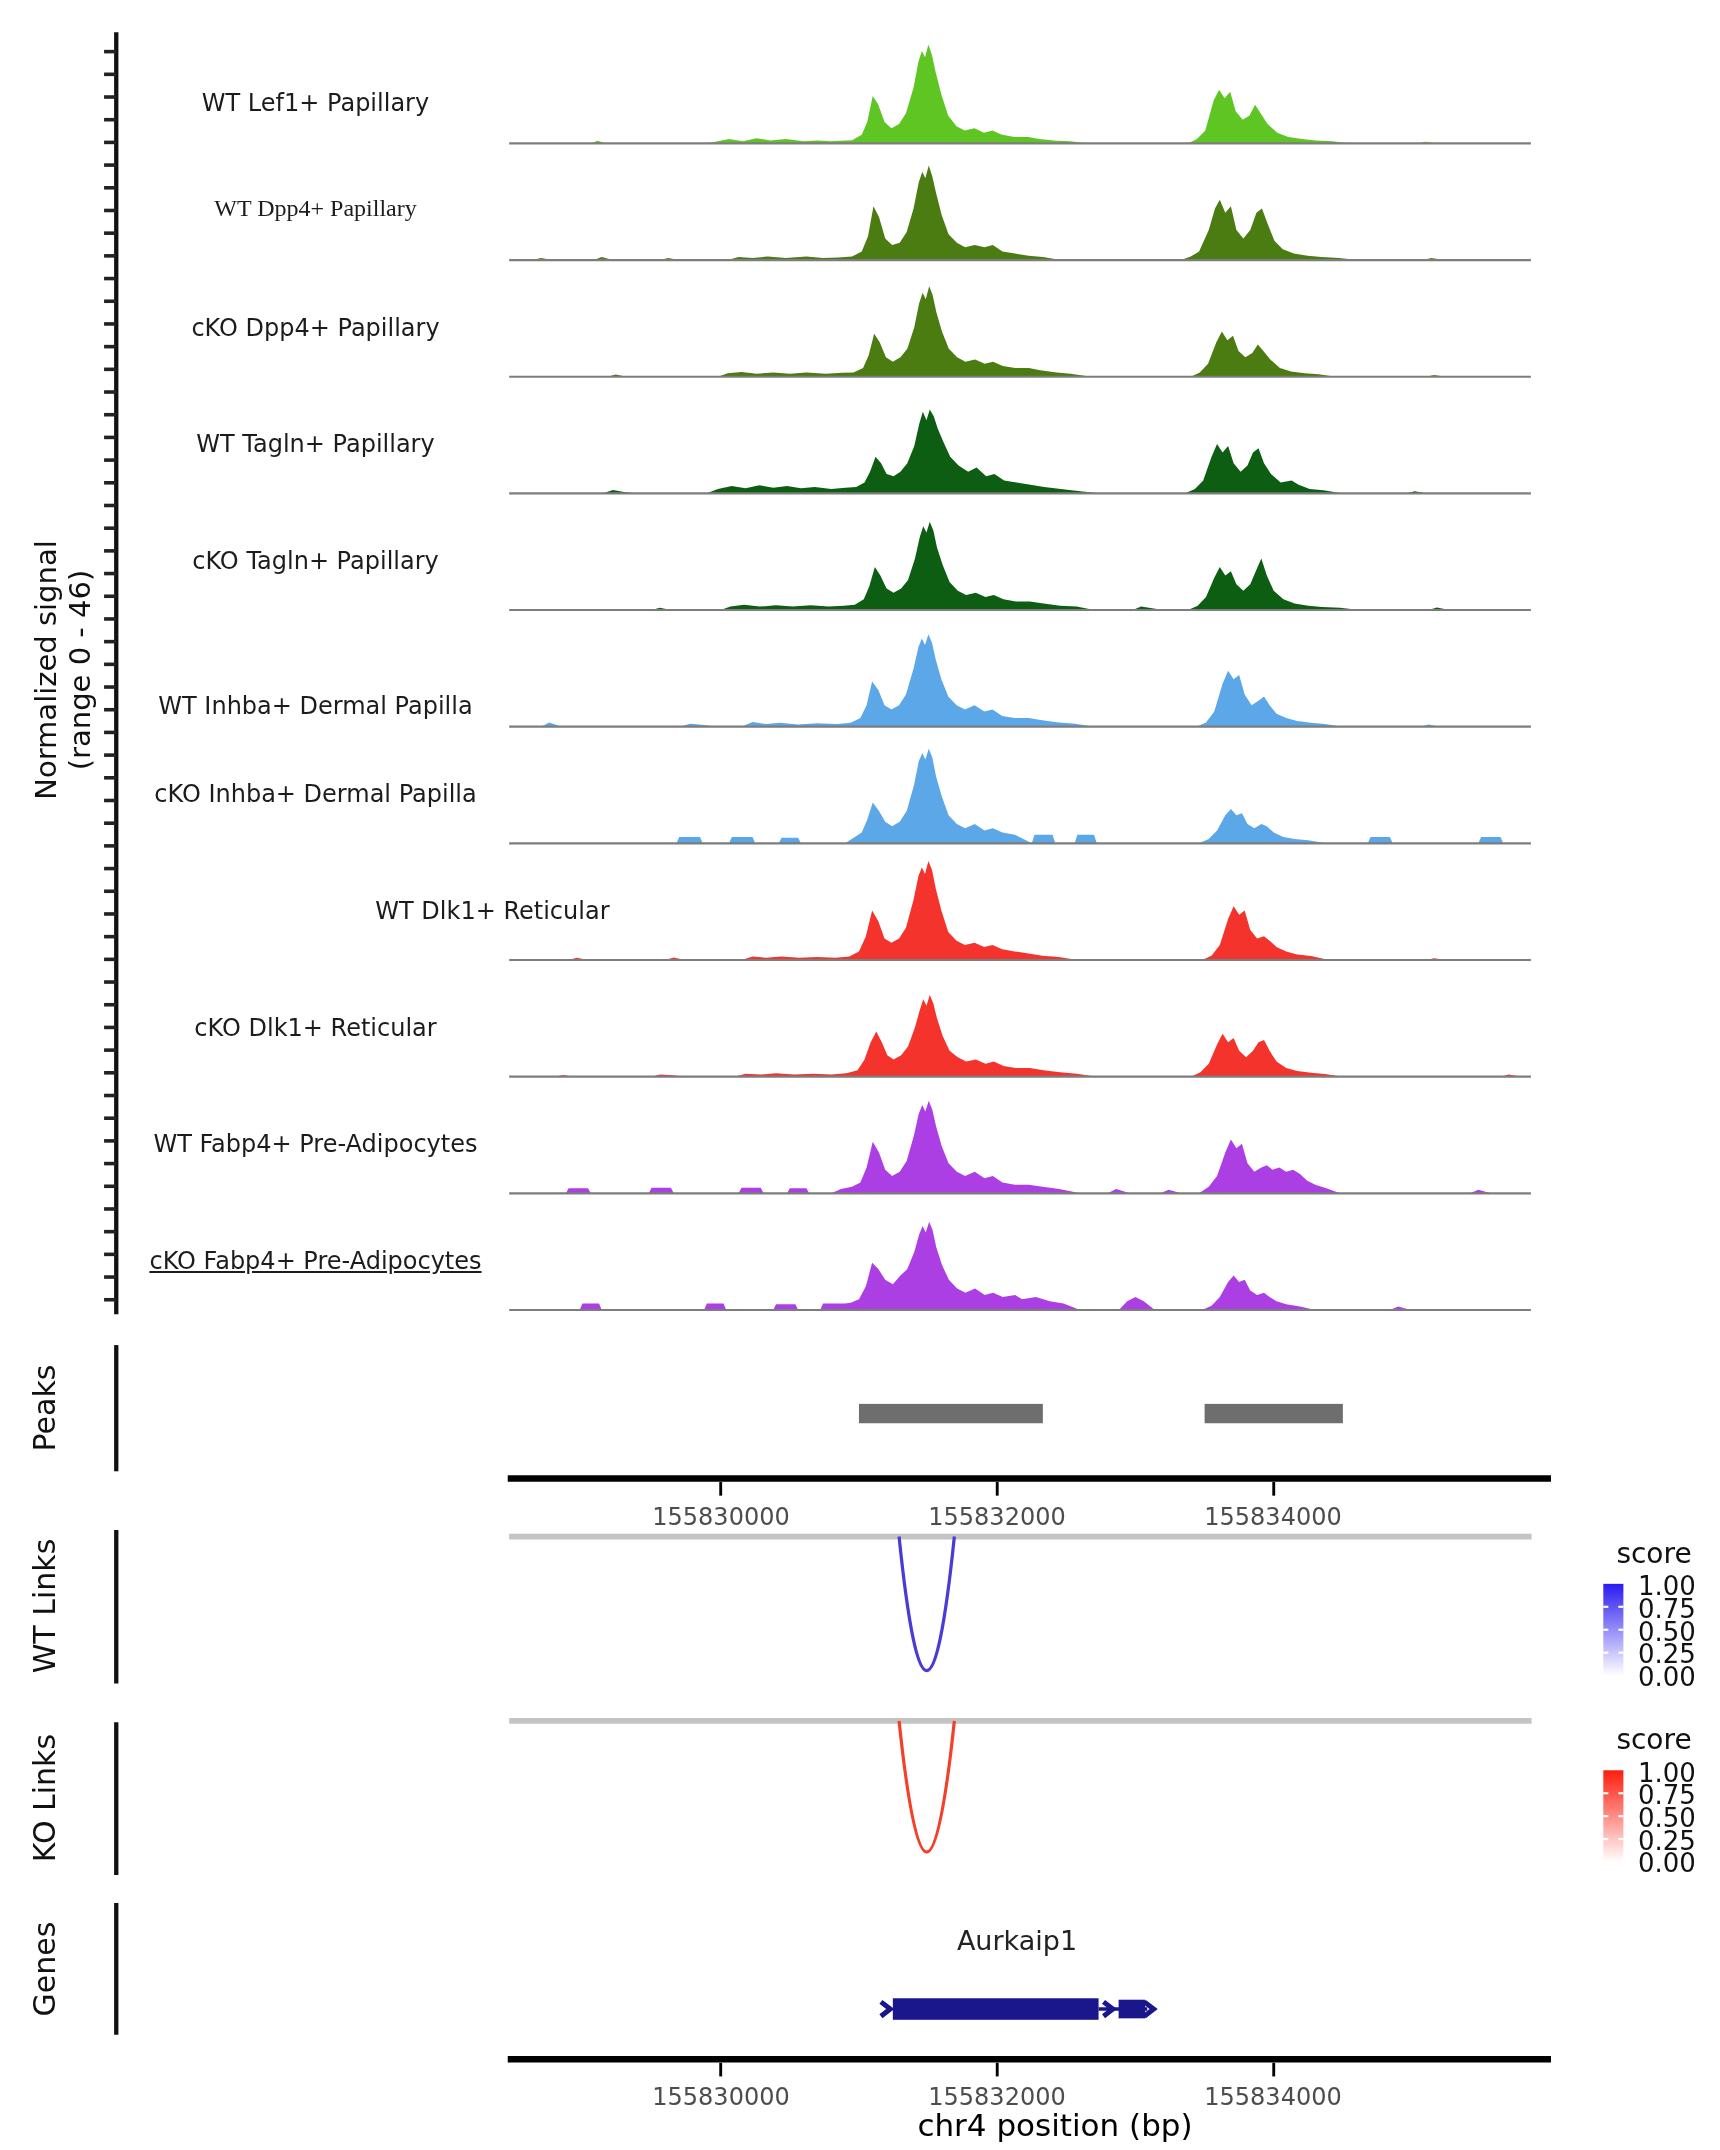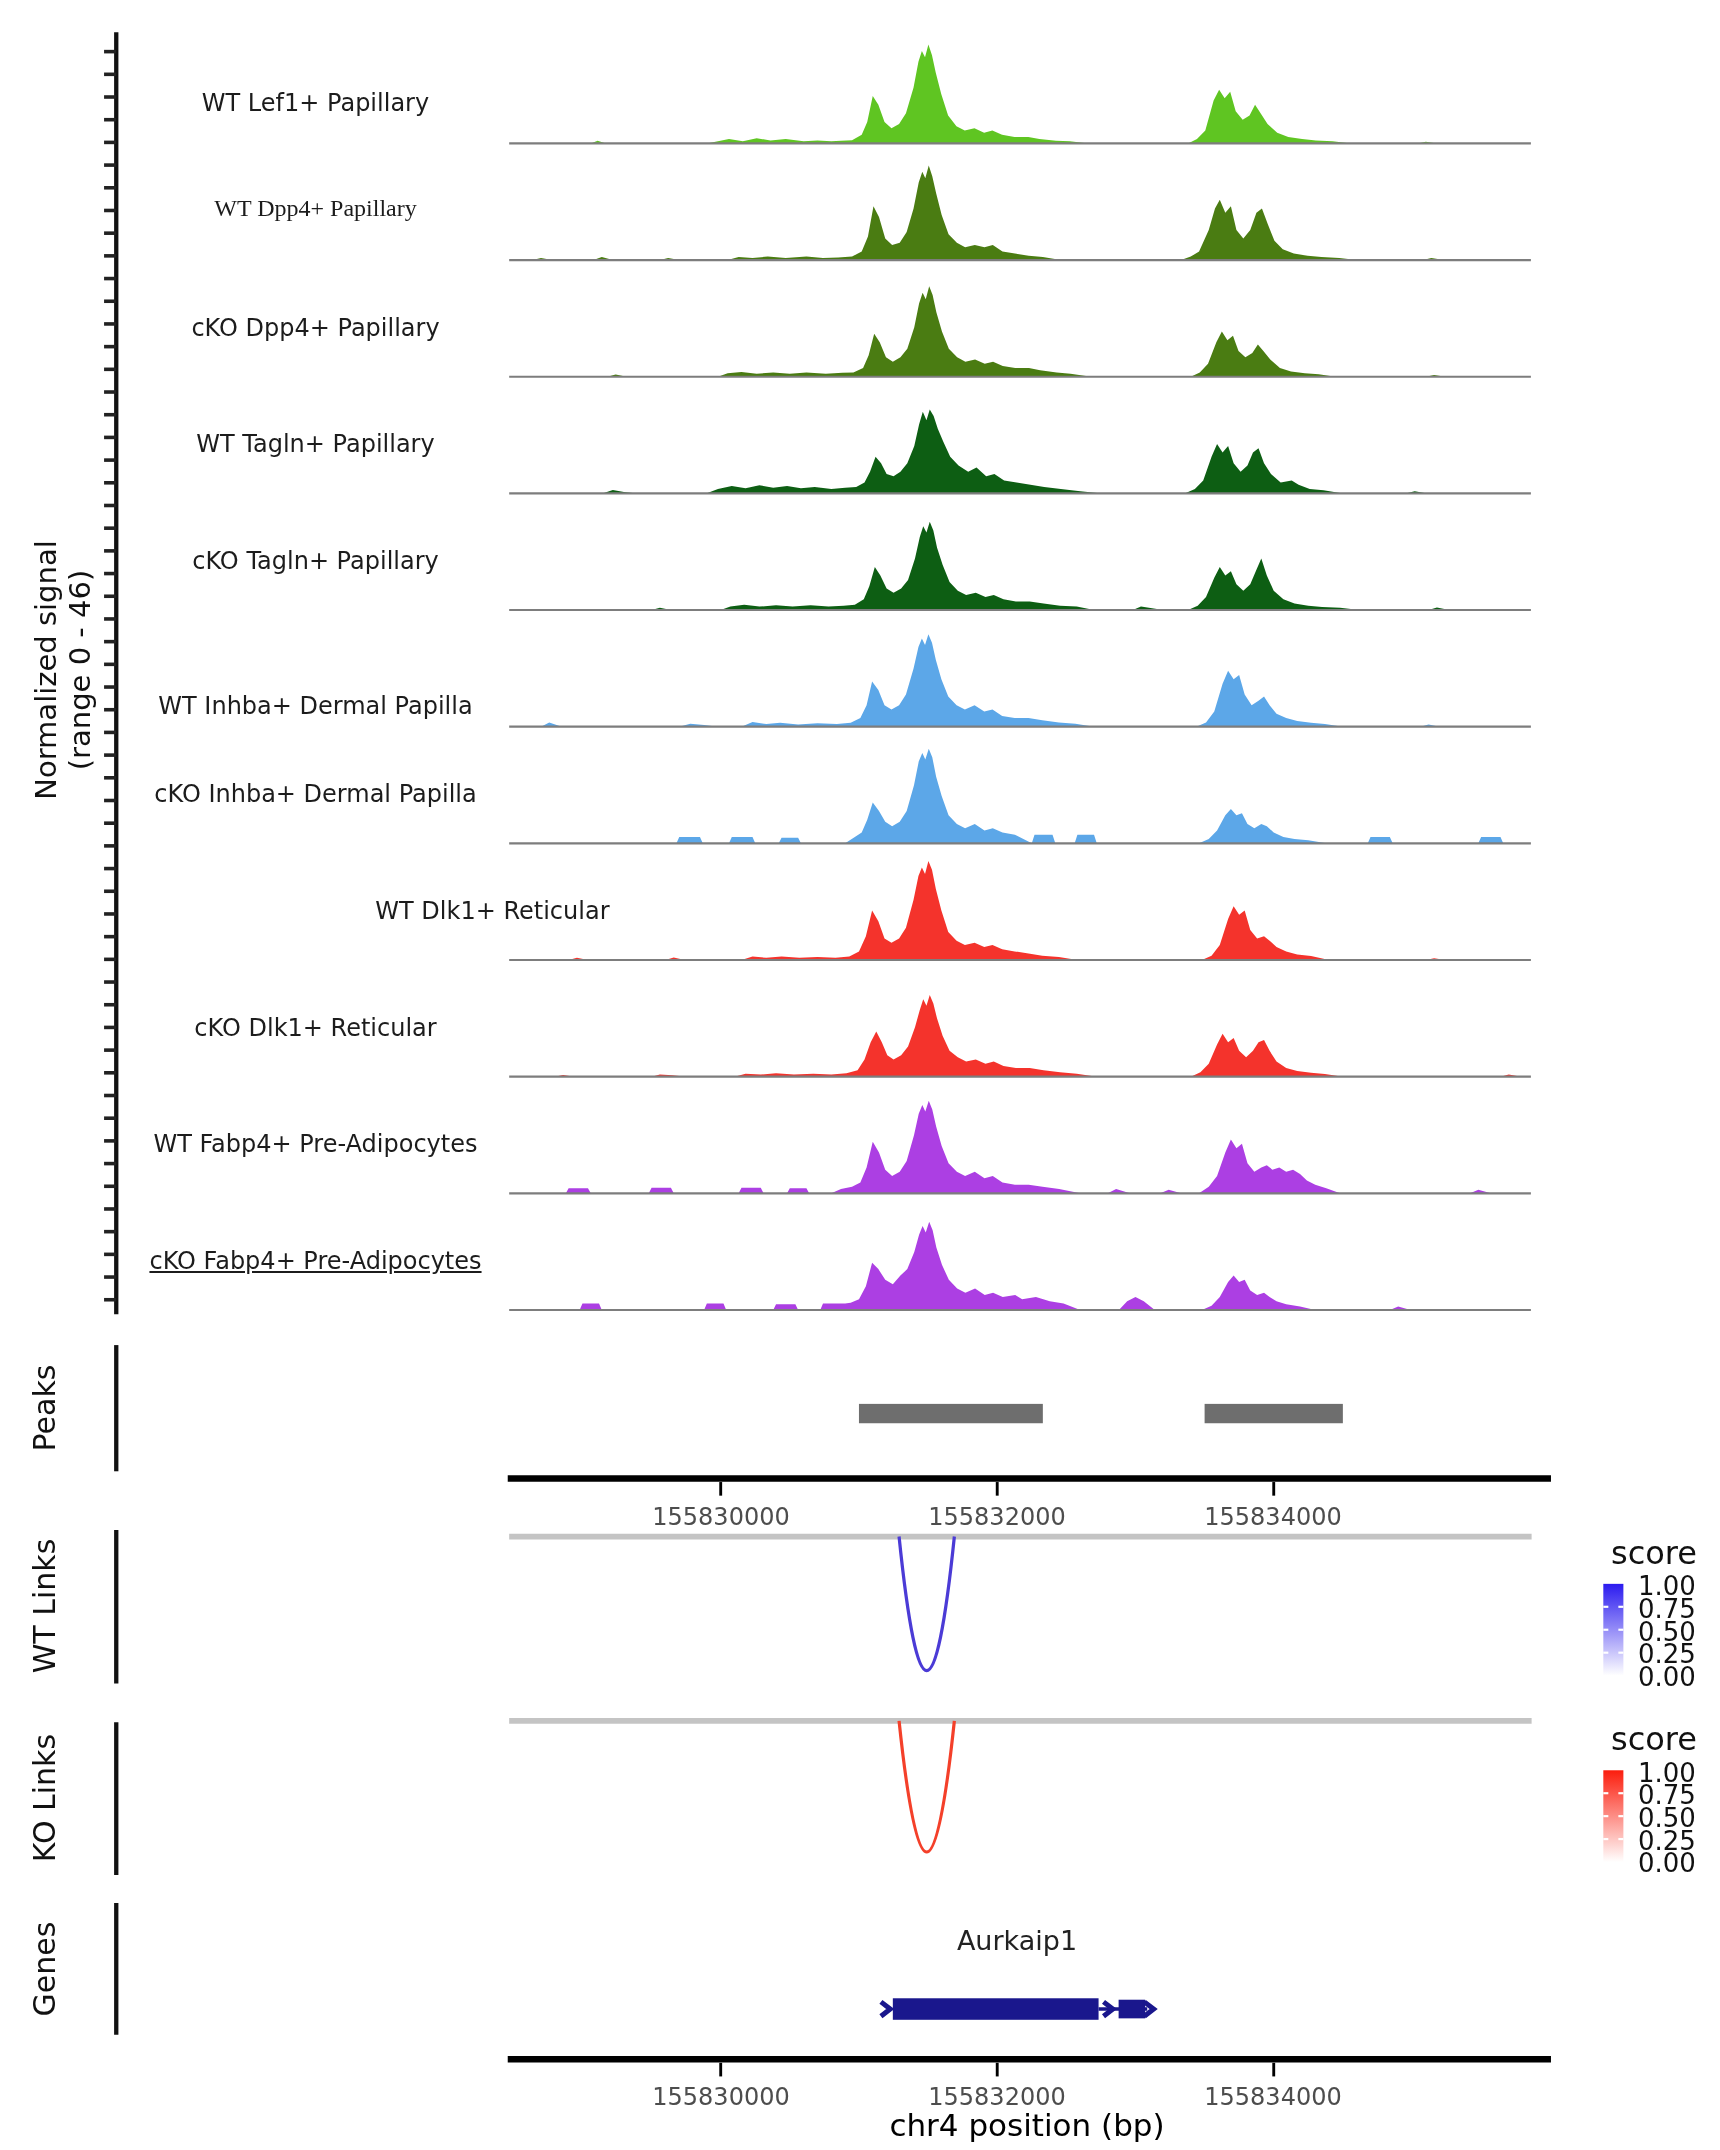--- a/index.html
+++ b/index.html
@@ -6,24 +6,24 @@
   .page{position:relative;width:1721px;height:2151px;background:#fff;
         font-family:"DejaVu Sans", sans-serif;overflow:hidden;}
   #canvas{position:absolute;left:0;top:0;}
   .lbl{position:absolute;white-space:nowrap;color:#222;}
   .rot{transform:translate(-50%,-50%) rotate(-90deg);transform-origin:center;}
   .section-label{font-size:30px;color:#111;}
   .yaxis-label{font-size:29px;line-height:34px;text-align:center;color:#111;}
   .track-label{position:absolute;left:21.5px;width:588px;text-align:center;
                font-size:24px;line-height:30px;color:#1c1c1c;white-space:nowrap;}
   .axis-tick-label{position:absolute;font-size:24px;color:#4d4d4d;transform:translateX(-50%);white-space:nowrap;}
-  .legend-title{position:absolute;font-size:32px;color:#111;transform:translate(-50%,-50%);}
+  .legend-title{position:absolute;font-size:28px;color:#111;transform:translate(-50%,-50%);}
   .legend-tick{position:absolute;font-size:26px;color:#111;transform:translateY(-50%);white-space:nowrap;}
   .gene-name{position:absolute;font-size:27px;color:#222;transform:translate(-50%,-50%);}
-  .xaxis-title{position:absolute;font-size:31px;color:#000;transform:translate(-50%,-50%);}
+  .xaxis-title{position:absolute;font-size:31px;color:#000;transform:translate(-50%,-50%);margin-left:28px;}
 </style>
 </head>
 <body>
 
 <div class="page">
 
   <svg id="canvas" width="1721" height="2151" viewBox="0 0 2400 3000">
     <defs id="grad-defs">
         <linearGradient id="lg0" x1="0" y1="0" x2="0" y2="1">
           <stop offset="0%" stop-color="#2B1BEF"></stop>

